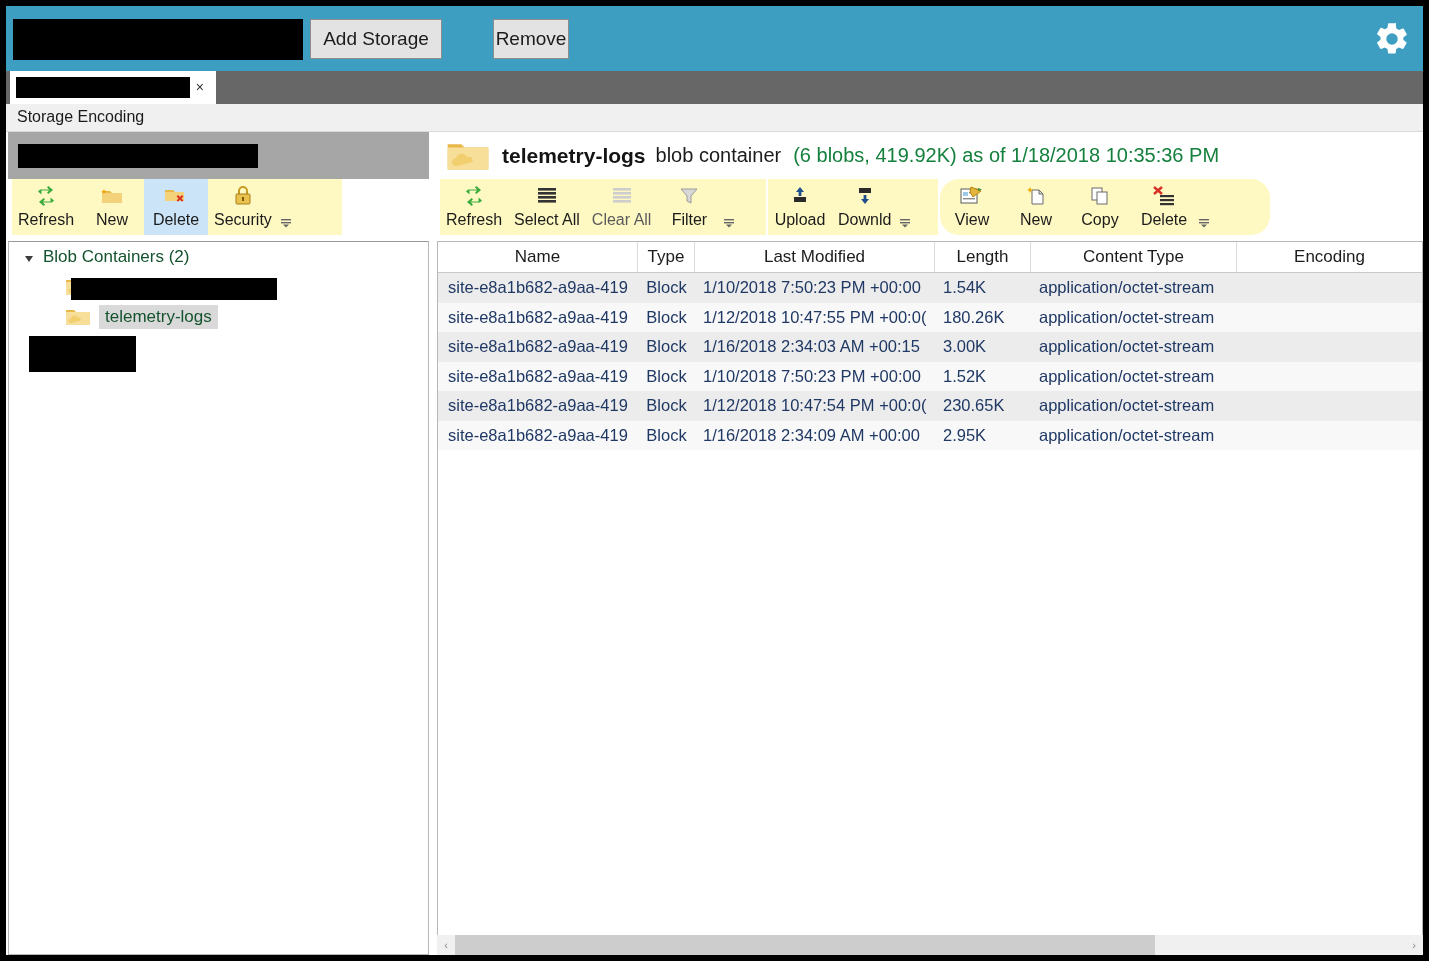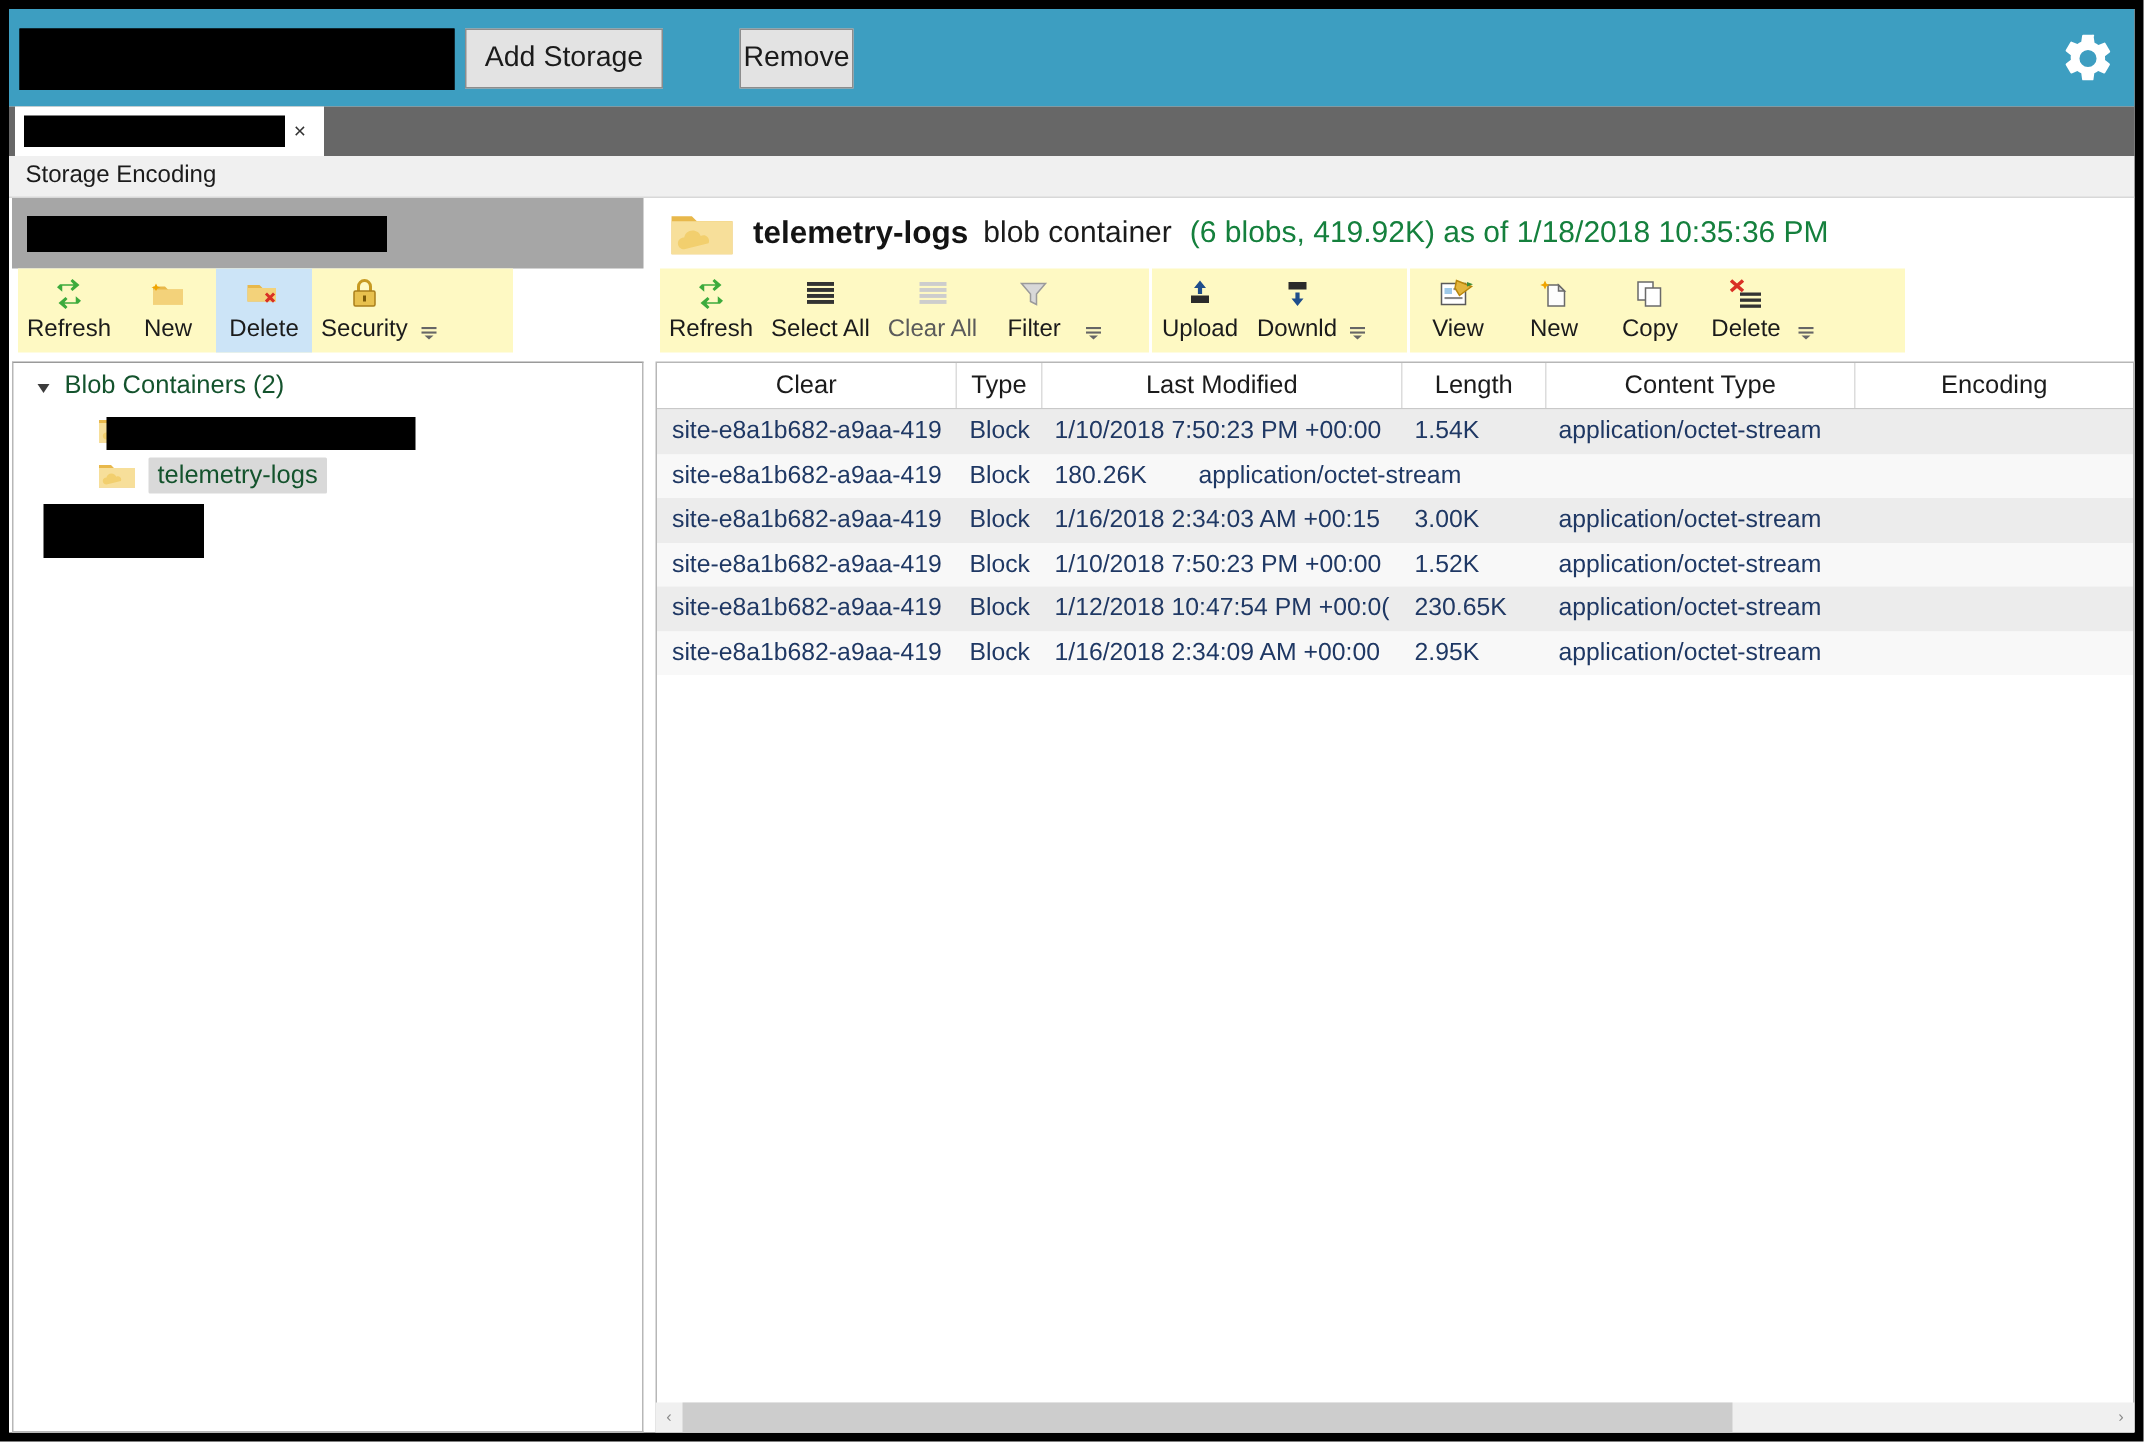--- a/index.html
+++ b/index.html
@@ -251,21 +251,21 @@
     color: #1b1b1b;
     margin-left: 10px;
   }
   .ct-meta {
     font-size: 20px;
     color: #15803d;
     margin-left: 12px;
   }
   .tb-r1 { left: 9px; top: 47px; width: 326px; }
   .tb-r2 { left: 337px; top: 47px; width: 170px; }
-  .tb-r3 { left: 509px; top: 47px; width: 330px; }
+  .tb-r3 { left: 509px; top: 47px; width: 330px; border-radius: 19px; }
   
   .grid {
     position: absolute;
     left: 6px; top: 109px;
     width: 986px;
     height: 714px;
     border: 1px solid #b7b7b7;
     box-sizing: border-box;
     background: #ffffff;
     overflow: hidden;
@@ -604,39 +604,40 @@
         <svg width="12" height="12" viewBox="0 0 12 12">
           <rect x="1" y="3" width="10" height="1.4" fill="#666"></rect>
           <rect x="1" y="6" width="10" height="1.4" fill="#666"></rect>
           <path d="M3 8.6h6L6 11.4z" fill="#666"></path>
         </svg>
       </div>
     </div>
 
     <div class="grid">
       <div class="grid-head">
-        <div class="cell c-name">Clear</div>
+        <div class="cell c-name">Name</div>
         <div class="cell c-type">Type</div>
         <div class="cell c-mod">Last Modified</div>
         <div class="cell c-len">Length</div>
         <div class="cell c-ct">Content Type</div>
         <div class="cell c-enc">Encoding</div>
       </div>
       <div id="grid-body">
           <div class="grid-row odd">
             <div class="cell c-name">site-e8a1b682-a9aa-419</div>
             <div class="cell c-type">Block</div>
             <div class="cell c-mod">1/10/2018 7:50:23 PM +00:00</div>
             <div class="cell c-len">1.54K</div>
             <div class="cell c-ct">application/octet-stream</div>
             <div class="cell c-enc"></div>
           </div>
           <div class="grid-row even">
             <div class="cell c-name">site-e8a1b682-a9aa-419</div>
             <div class="cell c-type">Block</div>
+            <div class="cell c-mod">1/12/2018 10:47:55 PM +00:0(</div>
             <div class="cell c-len">180.26K</div>
             <div class="cell c-ct">application/octet-stream</div>
             <div class="cell c-enc"></div>
           </div>
           <div class="grid-row odd">
             <div class="cell c-name">site-e8a1b682-a9aa-419</div>
             <div class="cell c-type">Block</div>
             <div class="cell c-mod">1/16/2018 2:34:03 AM +00:15</div>
             <div class="cell c-len">3.00K</div>
             <div class="cell c-ct">application/octet-stream</div>

